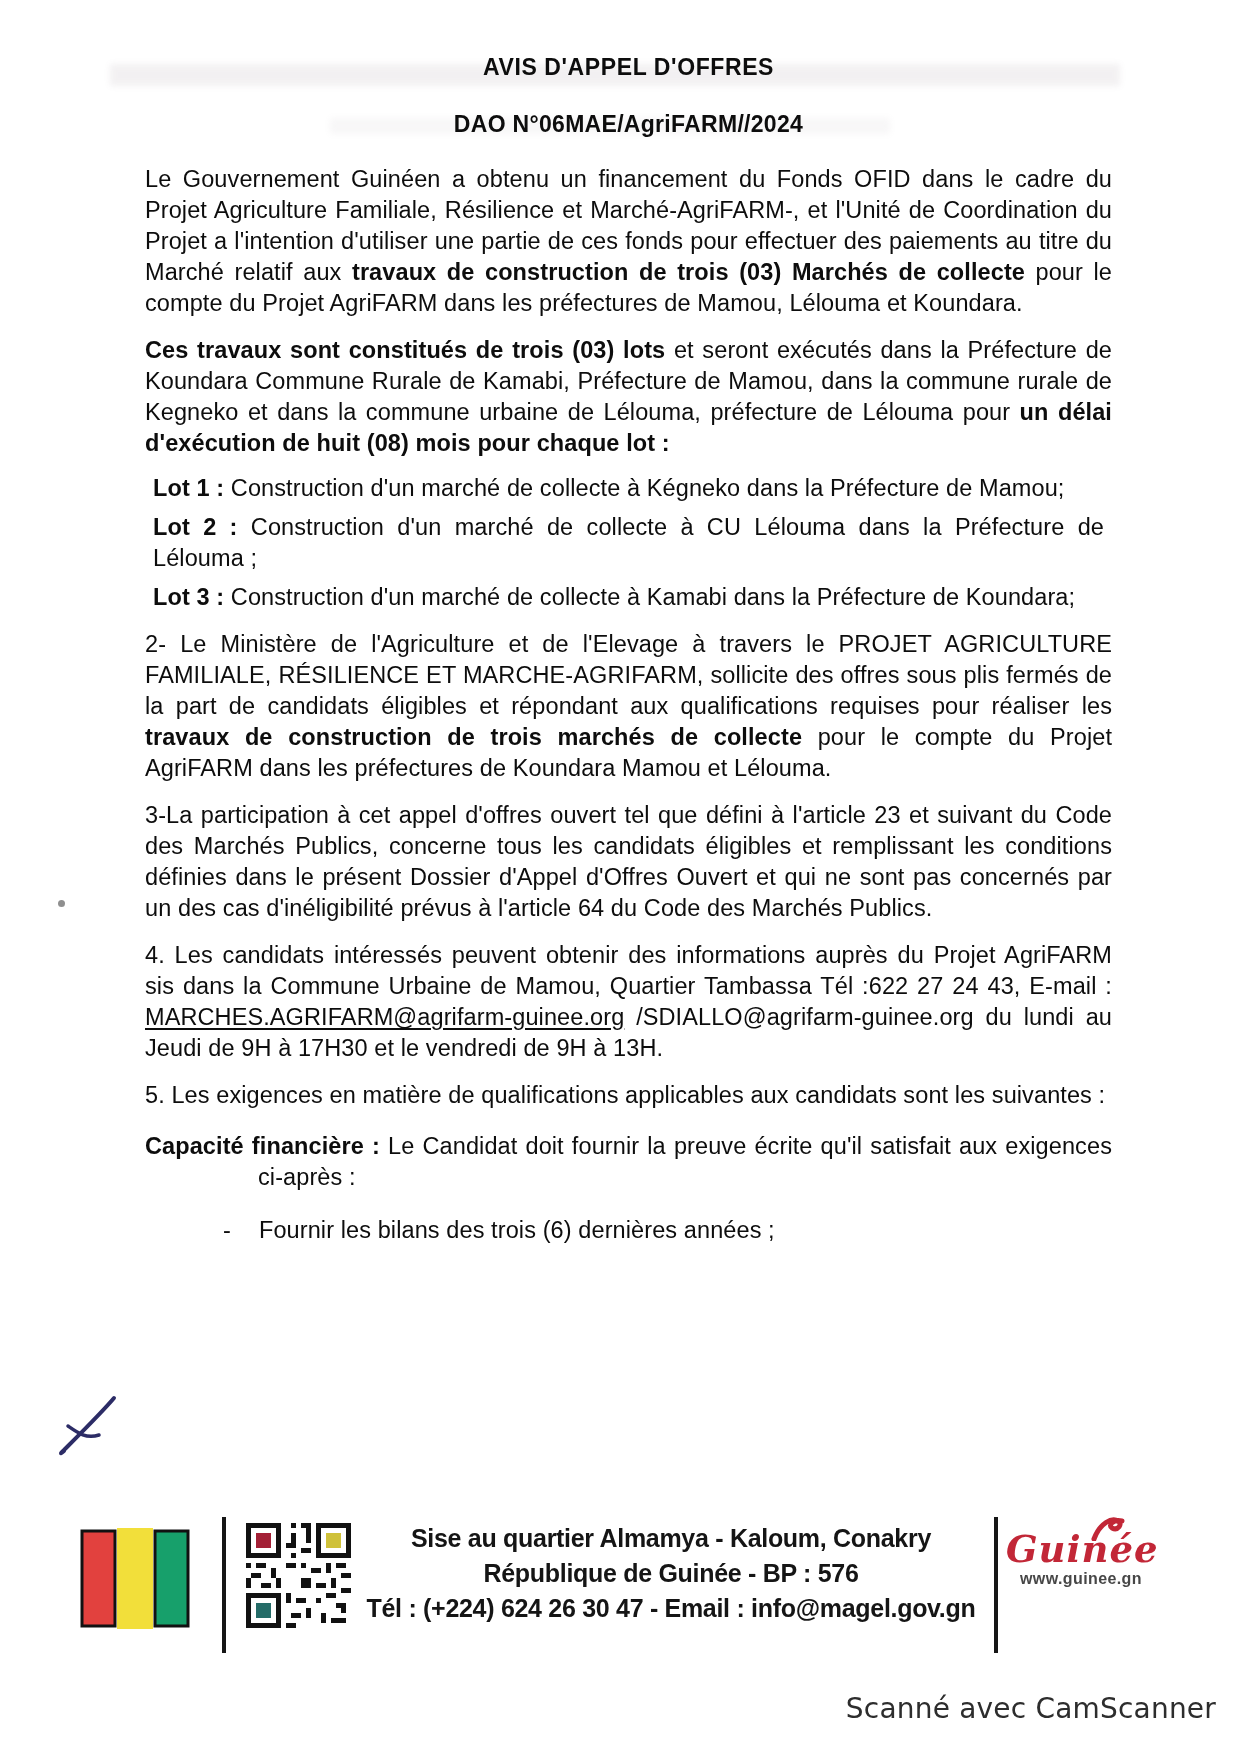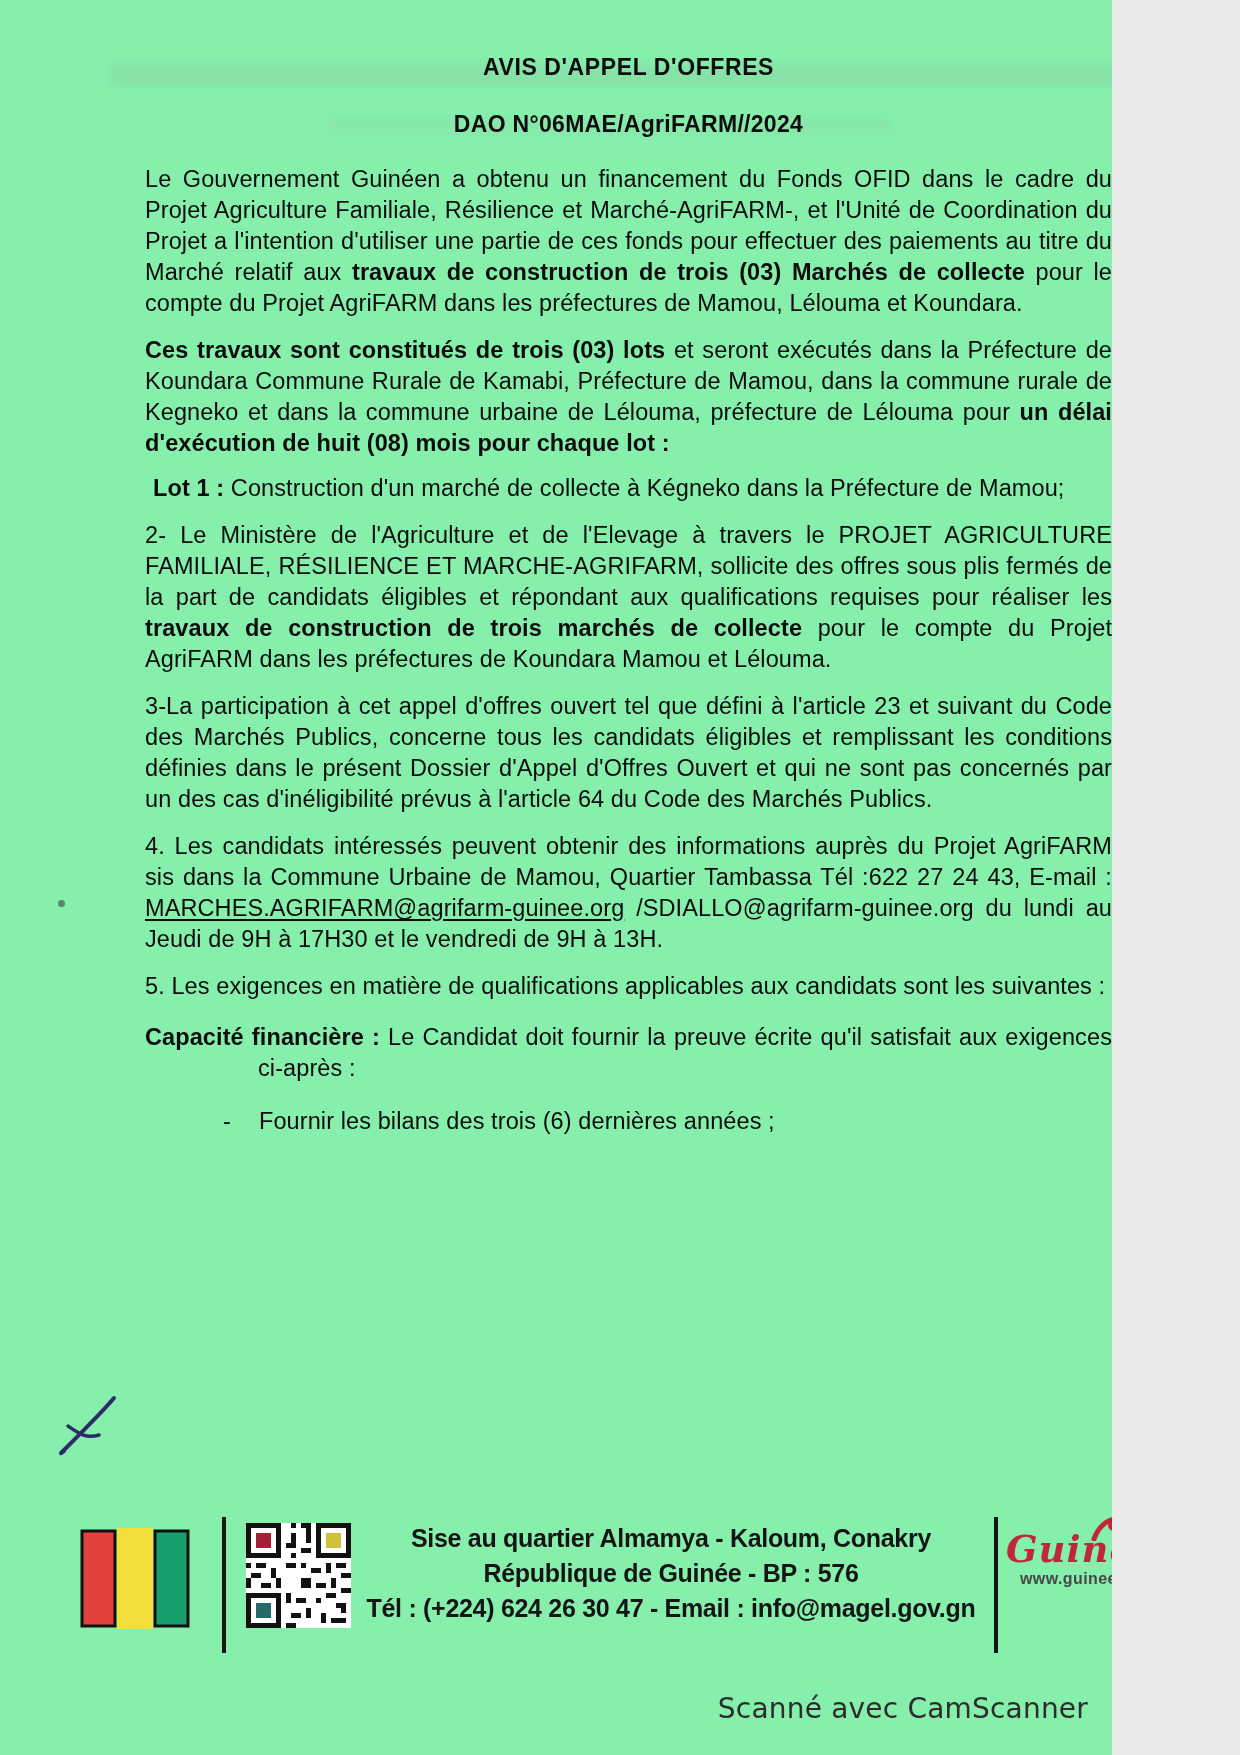--- a/index.html
+++ b/index.html
@@ -1,16 +1,16 @@
 <!DOCTYPE html>
 <html><head>
 <meta charset="utf-8">
 <style>
   html,body{margin:0;padding:0;background:#e9e9e9;}
-  .page{position:relative;width:1112px;height:1755px;background:#86efac;overflow:hidden;
+  .page{position:relative;width:1240px;height:1755px;background:#ffffff;overflow:hidden;
         font-family:"Liberation Sans",sans-serif;color:#0d0d0d;}
   
   .smudge{position:absolute;left:110px;top:64px;width:1010px;height:22px;
           background:#8a7a85;opacity:.10;filter:blur(3px);}
   .smudge2{position:absolute;left:330px;top:118px;width:560px;height:16px;
           background:#9a8f98;opacity:.07;filter:blur(3px);}
   .dot-artifact{position:absolute;left:58px;top:900px;width:7px;height:7px;border-radius:50%;
           background:#333;opacity:.55;}
   .content{position:absolute;left:145px;top:52px;width:967px;
            font-size:23.5px;line-height:31px;text-align:justify;letter-spacing:.1px;}
@@ -55,20 +55,22 @@
   <div class="content">
     <h1>AVIS D'APPEL D'OFFRES</h1>
     <h2>DAO N°06MAE/AgriFARM//2024</h2>
 
     <p><span>Le Gouvernement Guinéen a obtenu un financement du Fonds OFID dans le cadre du Projet Agriculture Familiale, Résilience et Marché-AgriFARM-, et l'Unité de Coordination du Projet a l'intention d'utiliser une partie de ces fonds pour effectuer des paiements au titre du Marché relatif aux </span><b>travaux de construction de trois (03) Marchés de collecte</b><span> pour le compte du Projet AgriFARM dans les préfectures de Mamou, Lélouma et Koundara.</span></p>
 
     <p><b>Ces travaux sont constitués de trois (03) lots</b><span> et seront exécutés dans la Préfecture de Koundara  Commune Rurale de Kamabi, Préfecture de Mamou, dans la commune rurale de Kegneko et dans la commune urbaine de Lélouma, préfecture de Lélouma pour </span><b>un délai d'exécution de huit (08) mois pour chaque lot :</b></p>
 
     <div class="lots">
       <p><b>Lot 1 :</b><span> Construction d'un marché de collecte à Kégneko dans la Préfecture de Mamou;</span></p>
+      <p><b>Lot 2 :</b><span> Construction d'un marché de collecte à CU Lélouma dans la Préfecture de Lélouma ;</span></p>
+      <p><b>Lot 3 :</b><span> Construction d'un marché de collecte à Kamabi dans la Préfecture de Koundara;</span></p>
     </div>
 
     <p><span>2- Le Ministère de l'Agriculture et de l'Elevage à travers le PROJET AGRICULTURE FAMILIALE, RÉSILIENCE ET MARCHE-AGRIFARM, sollicite des offres sous plis fermés de la part de candidats éligibles et répondant aux qualifications requises pour réaliser les </span><b>travaux de construction de trois marchés de collecte</b><span> pour le compte du Projet AgriFARM dans les préfectures de Koundara Mamou et Lélouma.</span></p>
 
     <p>3-La participation à cet appel d'offres ouvert tel que défini à l'article 23 et suivant du Code des Marchés Publics, concerne tous les candidats éligibles et remplissant les conditions définies dans le présent Dossier d'Appel d'Offres Ouvert et qui ne sont pas concernés par un des cas d'inéligibilité prévus à l'article 64 du Code des Marchés Publics.</p>
 
     <p><span>4. Les candidats intéressés peuvent obtenir des informations auprès du Projet AgriFARM sis dans la Commune Urbaine de Mamou, Quartier Tambassa Tél :622 27 24 43, E-mail : </span><span class="underline">MARCHES.AGRIFARM@agrifarm-guinee.org</span><span> /SDIALLO@agrifarm-guinee.org du lundi au Jeudi de 9H à 17H30 et le vendredi de 9H à 13H.</span></p>
 
     <p class="p6">5. Les exigences en matière de qualifications applicables aux candidats sont les suivantes :</p>
 

